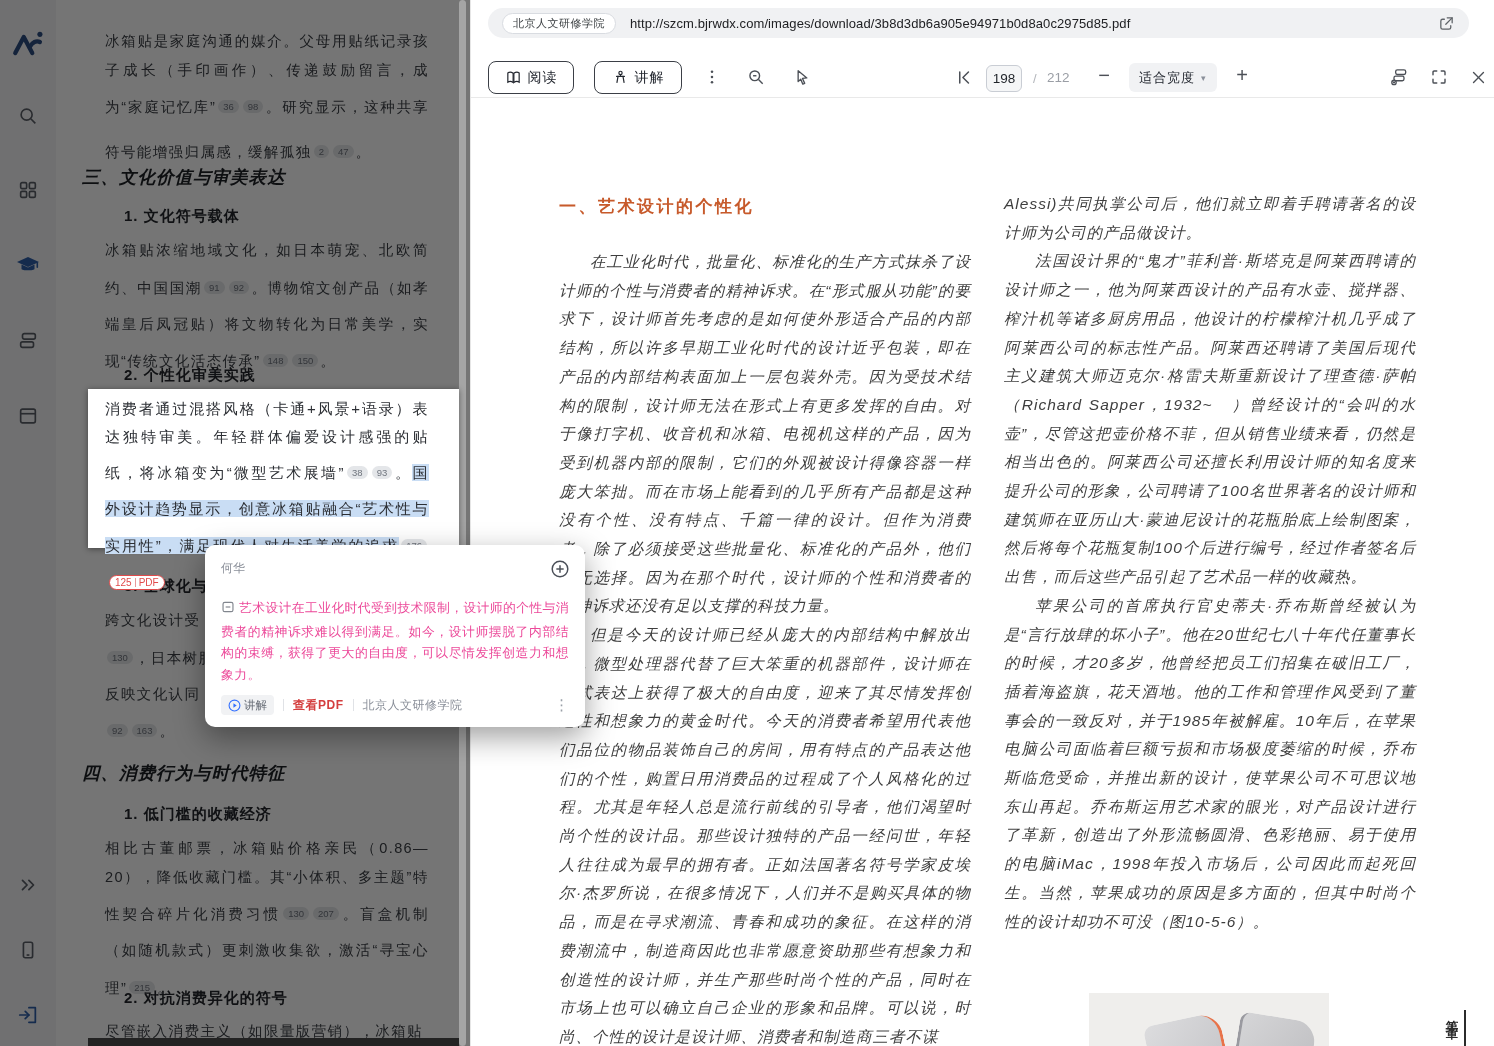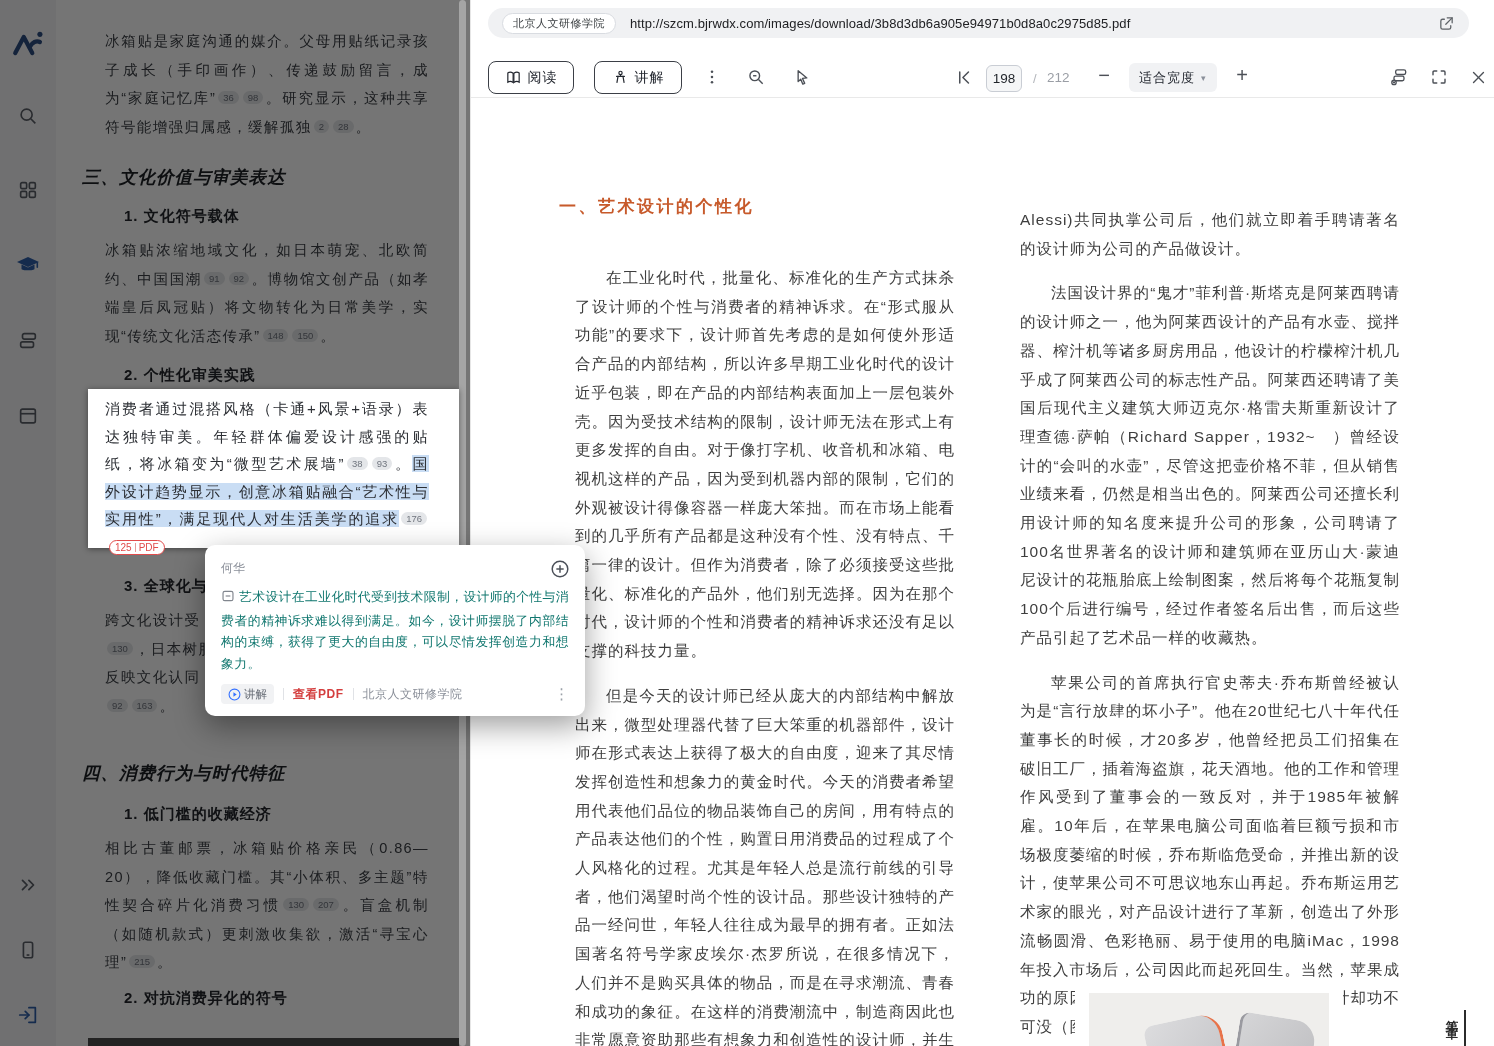--- a/index.html
+++ b/index.html
@@ -12,21 +12,21 @@
          background:none;border:none;padding:0;color:#5a5e66;cursor:pointer;}
   .sicon.blue{color:#2f5fa8;}
   #logo{position:absolute;left:11px;top:26px;width:34px;height:32px;color:#2d4d80;}
 
   
   #notes{position:absolute;left:56px;top:0;width:414px;height:1046px;background:#ffffff;}
   .npara{position:absolute;font-size:14.5px;line-height:28.5px;letter-spacing:1.4px;color:#3d4147;text-align:justify;}
   .nh{position:absolute;font-size:17.5px;font-weight:bold;color:#1e2126;letter-spacing:1px;font-style:italic;}
   .nitem{position:absolute;font-size:15px;font-weight:bold;color:#24272c;letter-spacing:1px;margin-left:36px;}
   .pill{display:inline-block;background:#e4e6e9;color:#70757e;font-size:9.5px;line-height:13px;
-        padding:0 5px;border-radius:7px;margin:0 2px;vertical-align:2px;letter-spacing:0;}
+        padding:0 5px;border-radius:7px;margin:16px 2px;vertical-align:2px;letter-spacing:0;}
   .pill-red{display:inline-block;border:1px solid #e14b4b;color:#e14b4b;background:#fff;font-size:10px;
         line-height:13px;border-radius:8px;padding:0 5px;margin-left:4px;vertical-align:1px;letter-spacing:0;white-space:nowrap;}
   .pill-red .rsep{display:inline-block;width:1px;height:9px;background:#e89a9a;margin:0 3px;vertical-align:-1px;}
 
   
   #dim{position:absolute;left:0;top:0;width:470px;height:1046px;background:rgba(0,0,0,0.54);z-index:3;}
   #scrollthumb{position:absolute;left:459px;top:0;width:7px;height:1046px;background:rgba(255,255,255,0.35);
         border-radius:4px;z-index:4;}
   #darkstrip{position:absolute;left:88px;top:1038px;width:371px;height:8px;background:#232323;z-index:4;}
 
@@ -35,21 +35,21 @@
          box-shadow:0 1px 6px rgba(0,0,0,0.45);}
   #hlbox .inner{position:absolute;left:17px;top:6px;width:324px;font-size:15px;line-height:27.5px;
          letter-spacing:1.6px;color:#2c2f34;text-align:justify;}
   .mark-blue{background:#c9ddf4;}
 
   
   #popup{position:absolute;left:205px;top:545px;width:380px;z-index:10;background:#fff;border-radius:10px;
          box-shadow:0 10px 30px rgba(0,0,0,0.38);padding:14px 16px 12px 16px;box-sizing:border-box;}
   #popup .ptitle{font-size:16px;font-weight:600;color:#1f2329;letter-spacing:0.5px;}
   #popup .pauthor{font-size:12px;color:#8a8f99;margin-top:1px;}
-  #popup .psummary{font-size:12.8px;color:#0f766e;line-height:21.5px;margin-top:9px;letter-spacing:0.4px;text-align:justify;}
+  #popup .psummary{font-size:12.8px;color:#ec4899;line-height:21.5px;margin-top:20px;letter-spacing:0.4px;text-align:justify;}
   #popup .sumicon{display:inline-block;vertical-align:-2px;margin-right:4px;color:#81868e;}
   #popup .addbtn{position:absolute;right:14px;top:13px;width:22px;height:22px;background:none;border:none;
          padding:0;color:#4a4f58;cursor:pointer;}
   #popup .pfooter{display:flex;align-items:center;margin-top:10px;}
   .chip{display:inline-flex;align-items:center;background:#f1f2f4;border-radius:4px;height:20px;padding:0 7px;
         font-size:11.5px;color:#646a73;cursor:pointer;}
   .chip svg{margin-right:3px;}
   .vdiv{width:1px;height:12px;background:#e0e2e6;display:inline-block;margin:0 9px;}
   .viewpdf{font-size:12px;color:#d43e3e;font-weight:600;text-decoration:none;letter-spacing:0.5px;cursor:pointer;}
   .psource{font-size:12px;color:#8a8f99;letter-spacing:0.5px;}
@@ -77,21 +77,21 @@
   #fitpill{position:absolute;left:658px;top:11px;height:29px;background:#f1f2f4;border-radius:6px;border:none;
         display:flex;align-items:center;padding:0 10px;font-size:13px;color:#23272f;font-family:inherit;cursor:pointer;letter-spacing:1px;}
   #fitpill .caret{font-size:9px;color:#8a8f99;margin-left:6px;}
   .signbtn{position:absolute;top:10px;width:26px;height:26px;background:none;border:none;color:#4c5057;
         font-size:20px;line-height:26px;text-align:center;padding:0;cursor:pointer;}
 
   
   .pdfhead{position:absolute;left:88px;top:195px;font-size:17px;font-weight:bold;color:#c75a2b;letter-spacing:2.5px;text-align:center;}
   .pdfcol{position:absolute;width:412px;font-size:15.5px;line-height:28.7px;color:#3e3e3e;letter-spacing:1px;
           text-align:justify;}
-  .pdfcol p{margin:16px;}
+  .pdfcol p{margin:0;font-style:italic;}
   .pdfcol p.ind{text-indent:2em;}
   #imgbox{position:absolute;left:618px;top:993px;width:240px;height:60px;background:#efeeec;overflow:hidden;
           box-shadow:0 0 0 14px #ffffff;}
   .imac{position:absolute;border-radius:10px 22px 4px 4px;}
   #chaptab{position:absolute;left:972px;top:1010px;writing-mode:vertical-rl;font-size:12.5px;font-weight:bold;
           color:#2b2b2b;border-right:2px solid #2b2b2b;padding-right:4px;letter-spacing:3px;height:60px;}
 </style>
 </head>
 <body>
 
@@ -154,21 +154,21 @@
       <svg width="22" height="22" viewBox="0 0 24 24" fill="none" stroke="currentColor" stroke-width="1.9" stroke-linecap="round" stroke-linejoin="round">
           <path d="M13 4h7v16h-7"></path>
           <line x1="3" y1="12" x2="13" y2="12"></line>
           <polyline points="9,8 13,12 9,16"></polyline>
         </svg>
     </button>
   </div>
 
   <div id="notes">
     <div class="npara" style="left:49px;top:27px;width:324px">
-      <span>冰箱贴是家庭沟通的媒介。父母用贴纸记录孩子成长（手印画作）、传递鼓励留言，成为“家庭记忆库”</span><span class="pill">36</span><span class="pill">98</span><span>。研究显示，这种共享符号能增强归属感，缓解孤独</span><span class="pill">2</span><span class="pill">28</span><span>。</span>
+      <span>冰箱贴是家庭沟通的媒介。父母用贴纸记录孩子成长（手印画作）、传递鼓励留言，成为“家庭记忆库”</span><span class="pill">36</span><span class="pill">98</span><span>。研究显示，这种共享符号能增强归属感，缓解孤独</span><span class="pill">2</span><span class="pill">47</span><span>。</span>
     </div>
     <div class="nh" style="left:26px;top:165px">三、文化价值与审美表达</div>
     <div class="nitem" style="left:32px;top:207px">1. 文化符号载体</div>
     <div class="npara" style="left:49px;top:236px;width:324px">
       <span>冰箱贴浓缩地域文化，如日本萌宠、北欧简约、中国国潮</span><span class="pill">91</span><span class="pill">92</span><span>。博物馆文创产品（如孝端皇后凤冠贴）将文物转化为日常美学，实现“传统文化活态传承”</span><span class="pill">148</span><span class="pill">150</span><span>。</span>
     </div>
     <div class="nitem" style="left:32px;top:366px">2. 个性化审美实践</div>
 
     <div class="nitem" style="left:32px;top:577px">3. 全球化与在地化</div>
     <div class="npara" style="left:49px;top:606px;width:324px">
@@ -177,20 +177,21 @@
       <div>反映文化认同</div>
       <div><span class="pill">92</span><span class="pill">163</span><span>。</span></div>
     </div>
 
     <div class="nh" style="left:26px;top:761px">四、消费行为与时代特征</div>
     <div class="nitem" style="left:32px;top:805px">1. 低门槛的收藏经济</div>
     <div class="npara" style="left:49px;top:834px;width:324px">
       <span>相比古董邮票，冰箱贴价格亲民（0.86—20），降低收藏门槛。其“小体积、多主题”特性契合碎片化消费习惯</span><span class="pill">130</span><span class="pill">207</span><span>。盲盒机制（如随机款式）更刺激收集欲，激活“寻宝心理”</span><span class="pill">215</span><span>。</span>
     </div>
     <div class="nitem" style="left:32px;top:989px">2. 对抗消费异化的符号</div>
+    <div class="npara" style="left:49px;top:1017px;width:324px">尽管嵌入消费主义（如限量版营销），冰箱贴</div>
   </div>
 
   <div id="dim"></div>
   <div id="scrollthumb"></div>
   <div id="darkstrip"></div>
 
   <div id="hlbox">
     <div class="inner">
       <span>消费者通过混搭风格（卡通+风景+语录）表达独特审美。年轻群体偏爱设计感强的贴纸，将冰箱变为“微型艺术展墙”</span><span class="pill">38</span><span class="pill">93</span><span>。</span><span class="mark-blue">国外设计趋势显示，创意冰箱贴融合“艺术性与实用性”，满足现代人对生活美学的追求</span><span class="pill">176</span><span class="pill-red"><span>125</span><span class="rsep"></span><span>PDF</span></span>
     </div>

